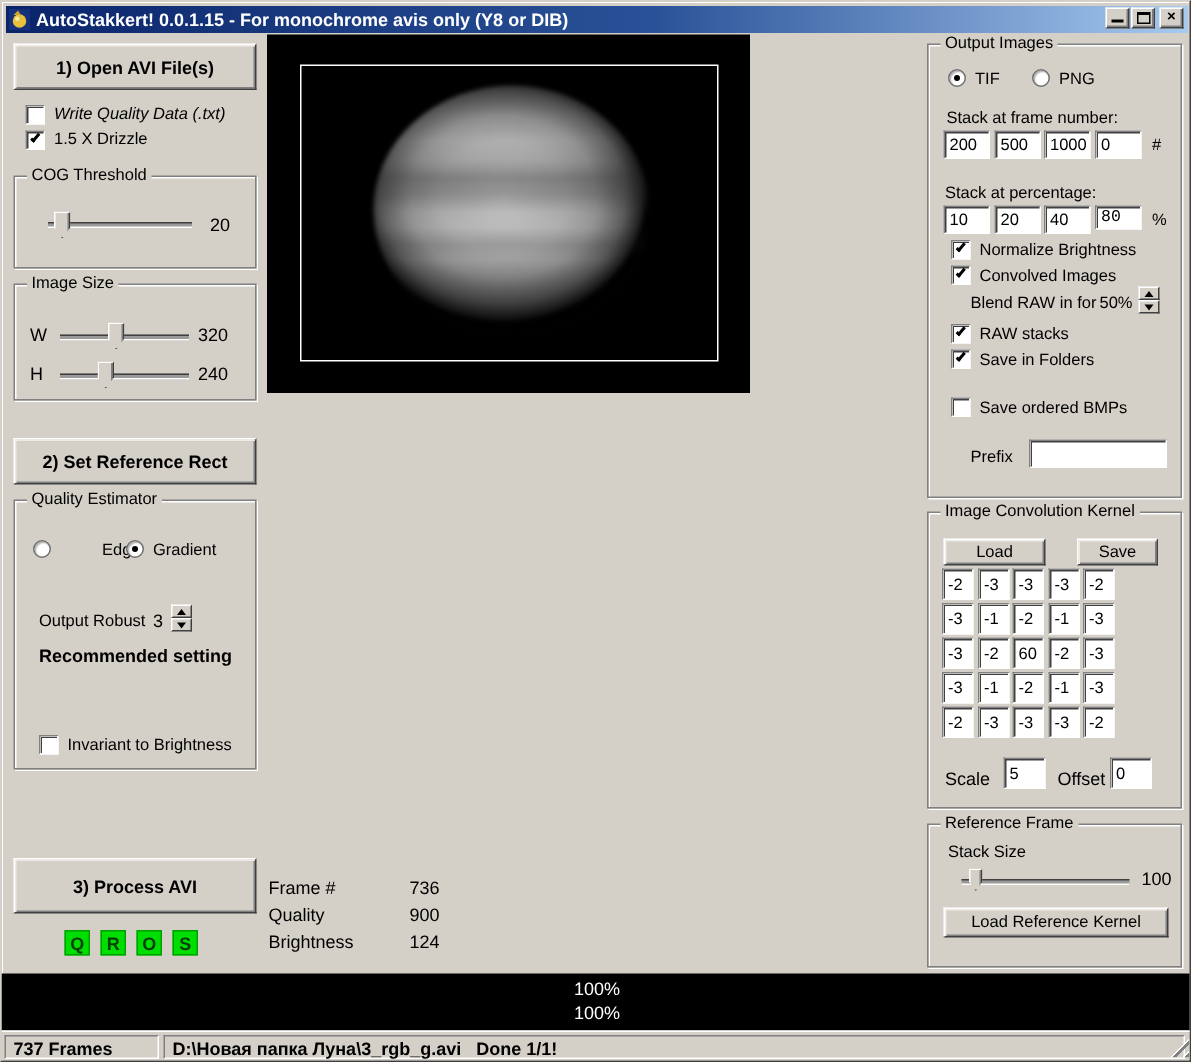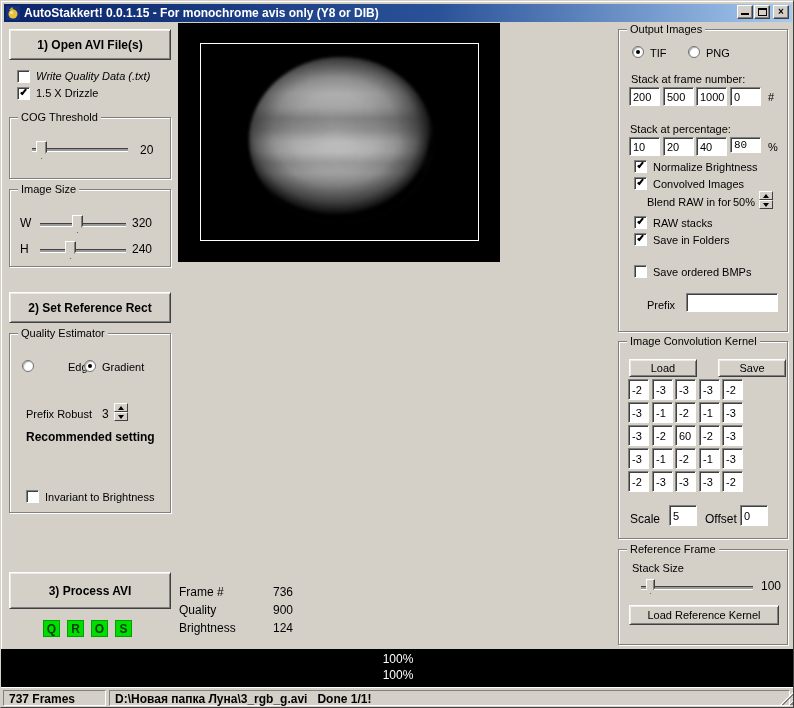--- a/index.html
+++ b/index.html
@@ -158,21 +158,21 @@
   <button class="btn3d" style="left:8px;top:291px;width:162px;height:31px;">2) Set Reference Rect</button>
 
   <div class="groupbox" style="left:8px;top:332px;width:162px;height:180px;">
     <span class="group-label">Quality Estimator</span>
     <span class="radio-circle" style="left:12px;top:26px;"></span>
     <span class="lbl" style="left:30px;top:27px;padding-left:28px;">Edge</span>
     <span class="radio-circle selected" style="left:74px;top:26px;">
         <span class="radio-dot"></span>
       </span>
     <span class="lbl" style="left:92px;top:27px;">Gradient</span>
-    <span class="lbl" style="left:16px;top:74px;">Prefix Robust</span>
+    <span class="lbl" style="left:16px;top:74px;">Output Robust</span>
     <span class="val" style="left:92px;top:73px;">3</span>
     <span class="spinner" style="left:104px;top:69px;height:18px;">
       <span class="spin-btn" style="top:0;">
           <i class="tri-up"></i>
         </span>
       <span class="spin-btn" style="top:9px;">
           <i class="tri-down"></i>
         </span>
     </span>
     <span class="lbl bold" style="left:16px;top:96px;">Recommended setting</span>
@@ -262,21 +262,21 @@
     <span class="cb-box" style="left:15px;top:235px;"></span>
     <span class="lbl" style="left:34px;top:236px;">Save ordered BMPs</span>
 
     <span class="lbl" style="left:28px;top:269px;">Prefix</span>
     <input class="edit" style="left: 67px; top: 263px; width: 92px; height: 19px;" value="">
   </div>
 
   <div class="groupbox" style="left:617px;top:340px;width:170px;height:198px;">
     <span class="group-label">Image Convolution Kernel</span>
     <button class="btn3d small" style="left:10px;top:17px;width:68px;height:18px;">Load</button>
-    <button class="btn3d small" style="left:99px;top:17px;width:68px;height:18px;">Save</button>
+    <button class="btn3d small" style="left:99px;top:17px;width:54px;height:18px;">Save</button>
 
     <input class="edit kcell" style="left: 9px; top: 37px;" value="-2">
     <input class="edit kcell" style="left: 33px; top: 37px;" value="-3">
     <input class="edit kcell" style="left: 56px; top: 37px;" value="-3">
     <input class="edit kcell" style="left: 80px; top: 37px;" value="-3">
     <input class="edit kcell" style="left: 103px; top: 37px;" value="-2">
 
     <input class="edit kcell" style="left: 9px; top: 60px;" value="-3">
     <input class="edit kcell" style="left: 33px; top: 60px;" value="-1">
     <input class="edit kcell" style="left: 56px; top: 60px;" value="-2">

